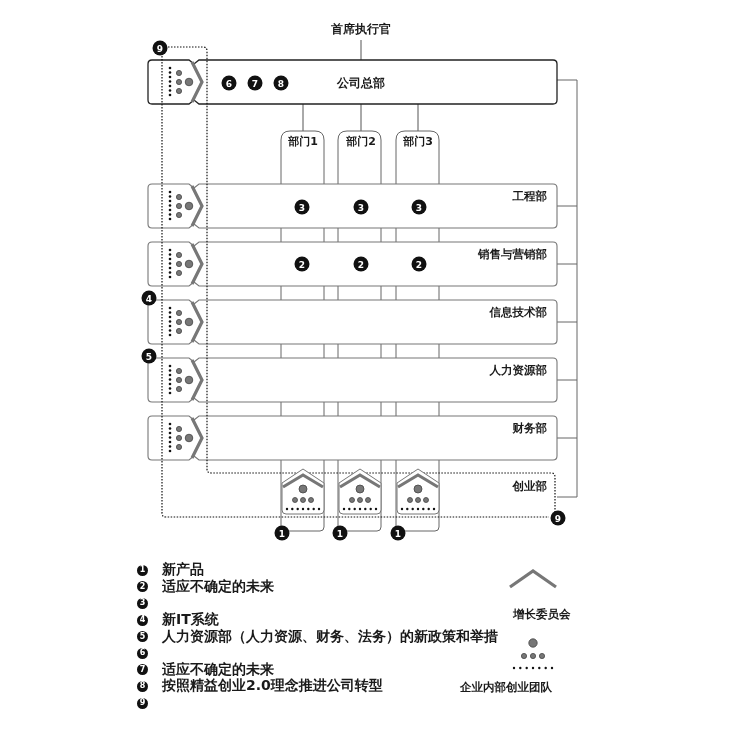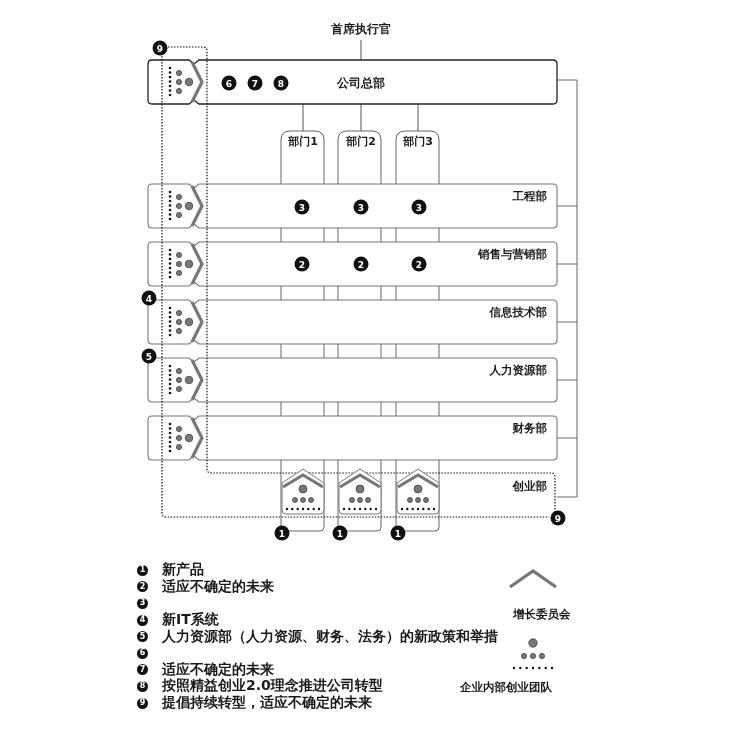--- a/index.html
+++ b/index.html
@@ -250,15 +250,14 @@
   <div class="legend-row">
       <span class="legend-badge">7</span>
       <span class="legend-text">适应不确定的未来</span>
     </div>
   <div class="legend-row">
       <span class="legend-badge">8</span>
       <span class="legend-text">按照精益创业2.0理念推进公司转型</span>
     </div>
   <div class="legend-row">
       <span class="legend-badge">9</span>
-      <span class="legend-text">提倡持续转型，适应不确定的未来</span>
     </div>
 </div>
 
 </body></html>

